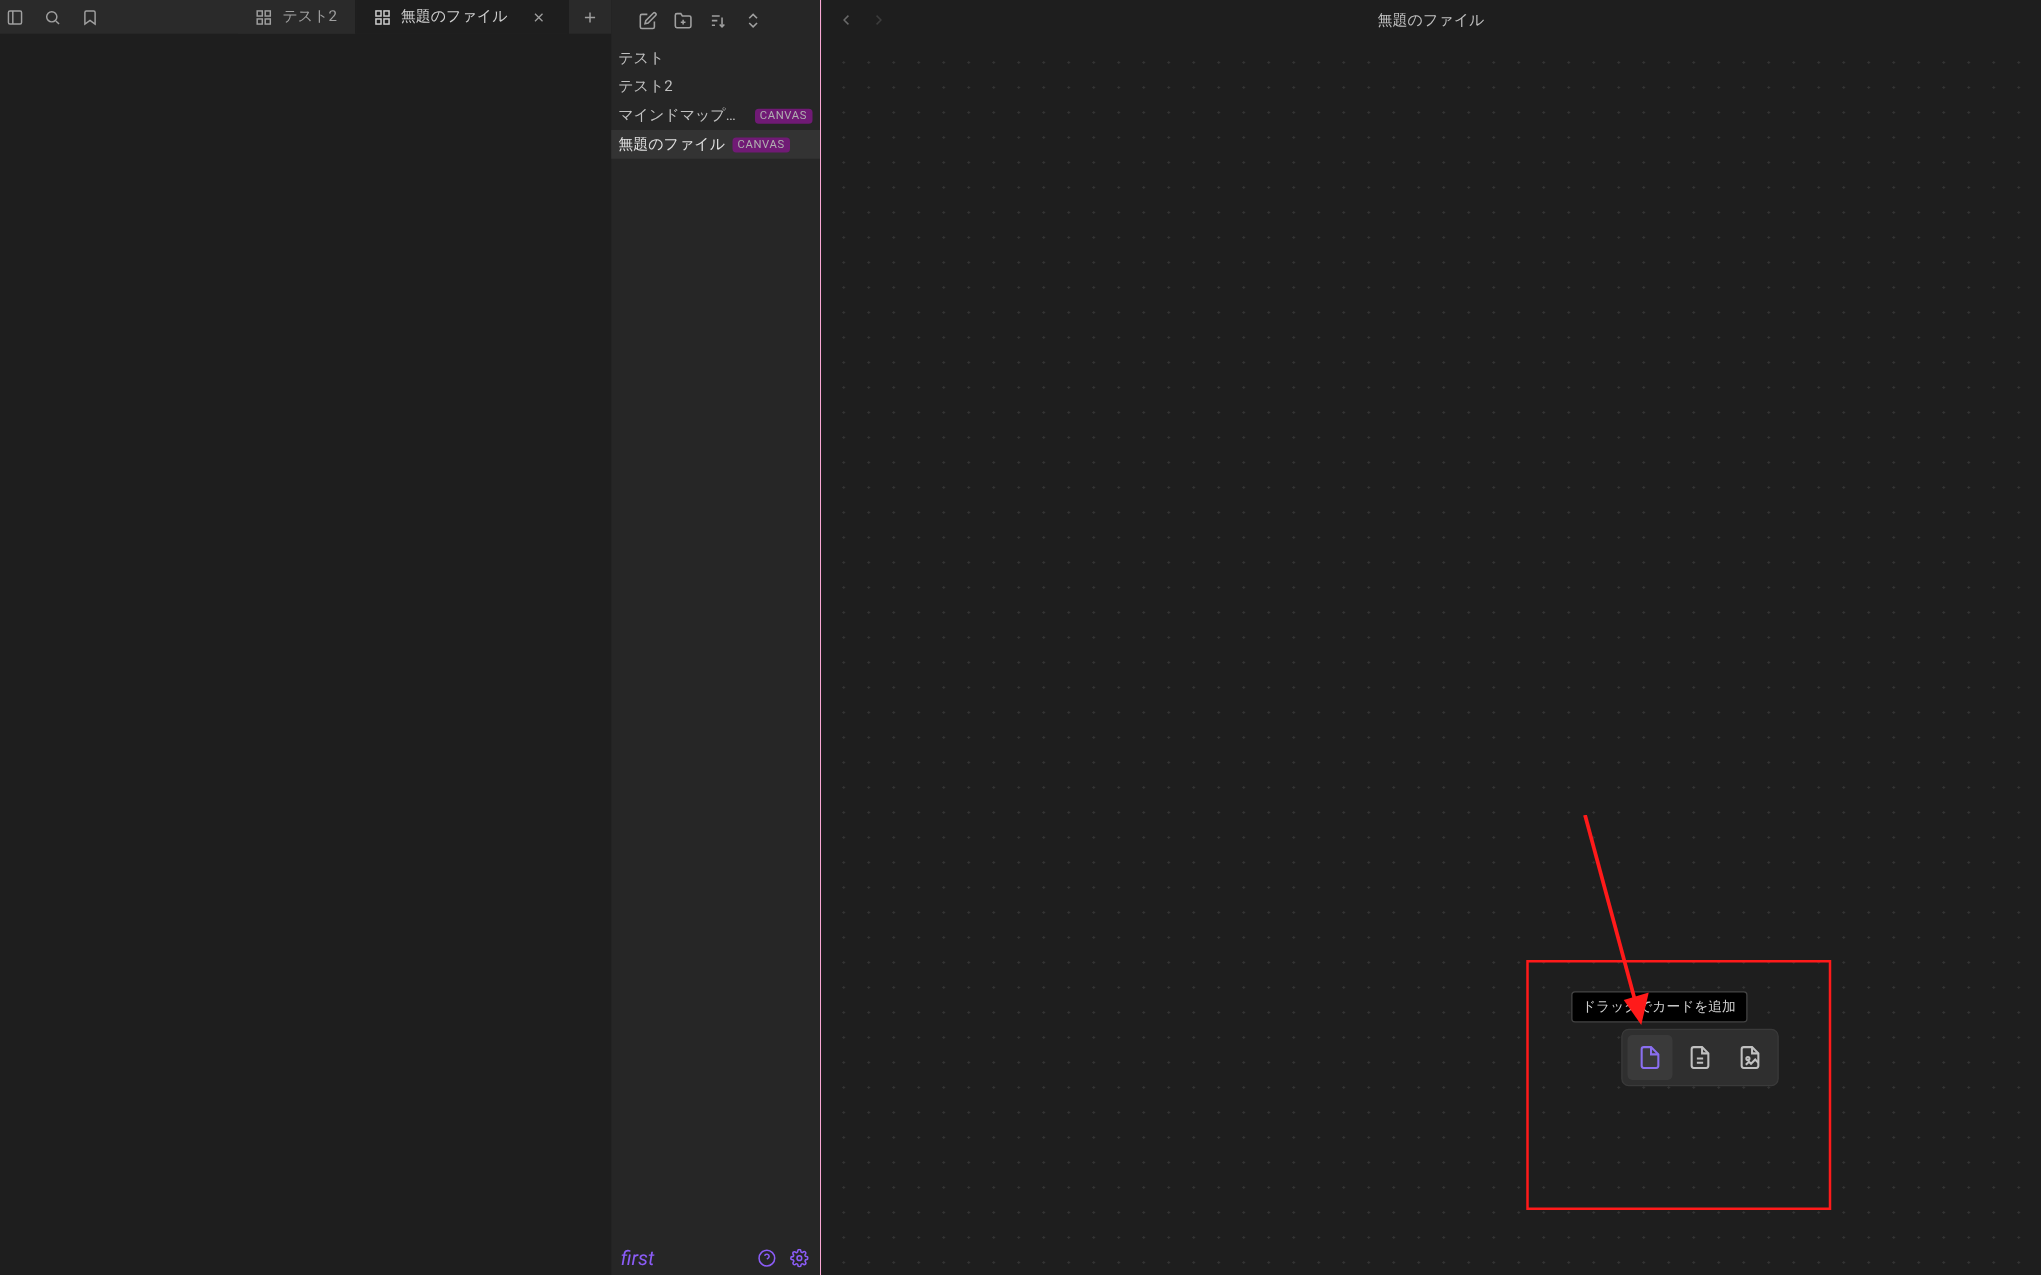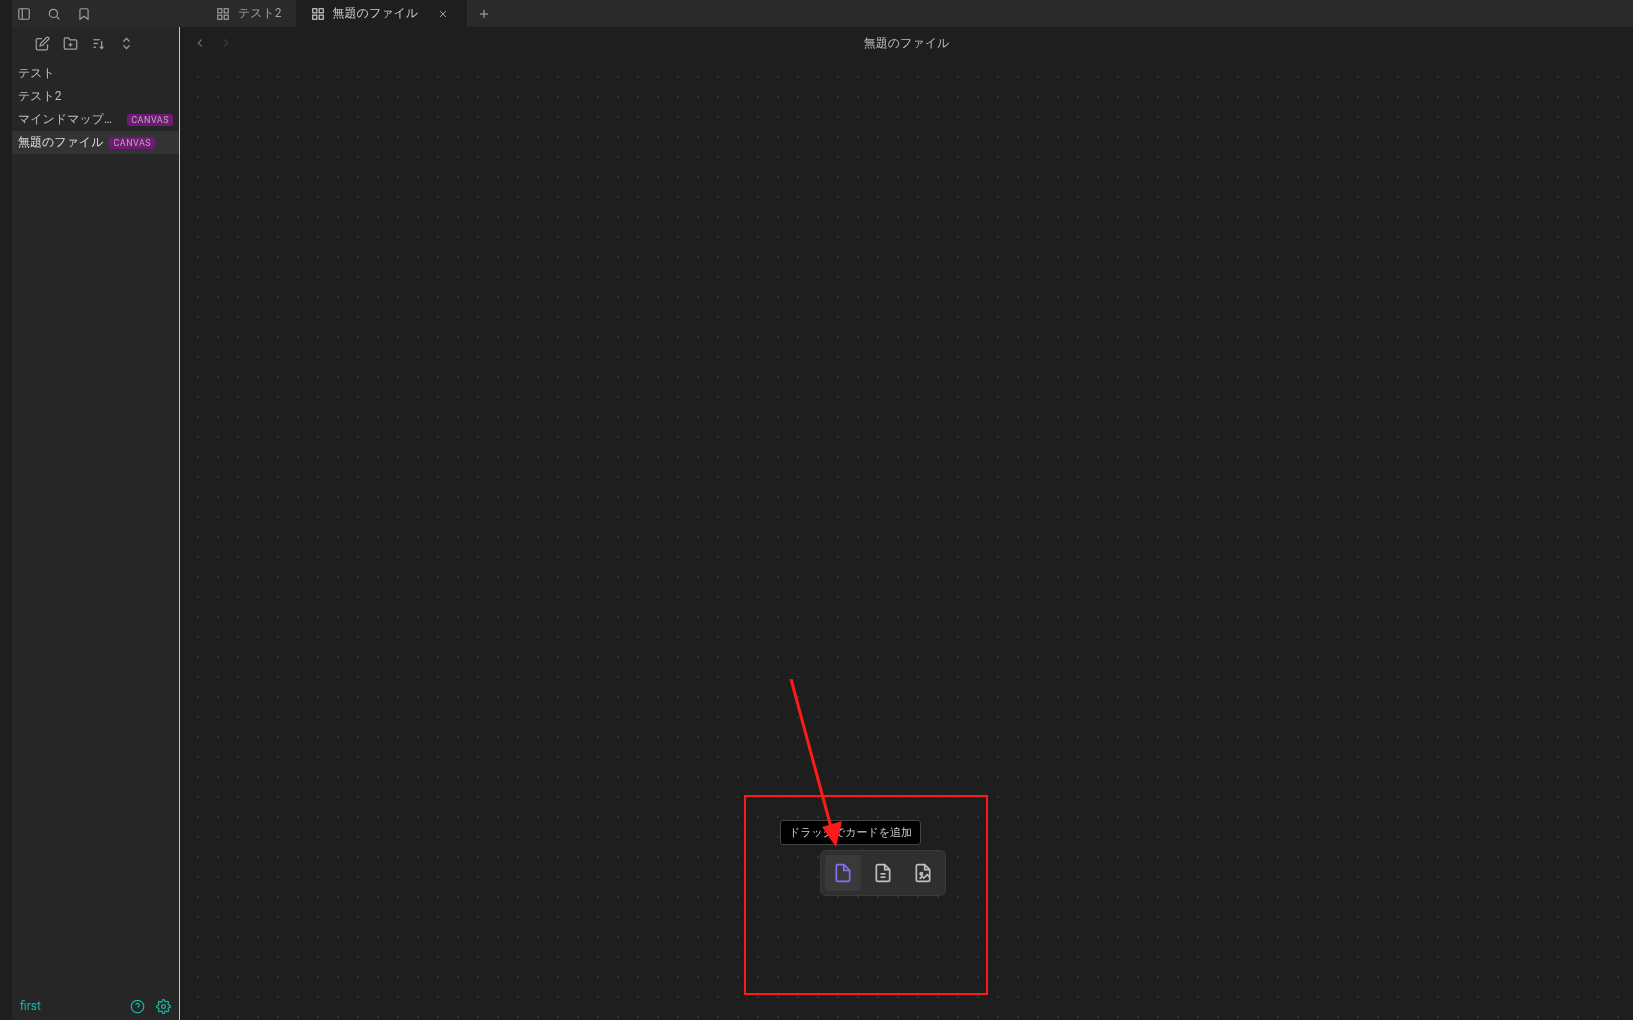--- a/index.html
+++ b/index.html
@@ -1,36 +1,36 @@
 <!DOCTYPE html>
 <html><head>
 <meta charset="utf-8">
 <style>
 * { margin: 0; padding: 0; box-sizing: border-box; }
 html, body { width: 1633px; height: 1020px; overflow: hidden; font-family: -apple-system, BlinkMacSystemFont, "Segoe UI", Roboto, sans-serif; background: #1e1e1e; color: #cccccc; }
-.app { display: flex; flex-direction: column; height: 100%; padding-left: 12px; }
+.app { display: flex; flex-direction: row; height: 100%; }
 .top-bar { height: 27px; background: #2a2a2a; display: flex; align-items: center; }
 .top-icons { display: flex; align-items: center; gap: 14px; padding-left: 4px; }
 .top-icon { width: 16px; height: 16px; display: flex; align-items: center; justify-content: center; cursor: pointer; color: #a0a0a0; }
 .tab-strip { display: flex; margin-left: 110px; height: 100%; }
 .tab { display: flex; align-items: center; gap: 8px; padding: 0 14px; font-size: 12px; color: #a0a0a0; cursor: pointer; height: 100%; background: #2a2a2a; border-right: 1px solid #1e1e1e; }
 .tab.active { background: #1e1e1e; color: #d0d0d0; }
 .tab .tab-icon { display: flex; align-items: center; }
 .tab .close { width: 14px; height: 14px; display: flex; align-items: center; justify-content: center; margin-left: 10px; color: #a0a0a0; }
 .tab.new-tab { padding: 0 10px; background: transparent; border: none; }
 .body { flex: 1; display: flex; min-height: 0; }
 .sidebar { width: 168px; background: #262626; display: flex; flex-direction: column; border-right: 1px solid #f9a8d4; }
 .sidebar-toolbar { height: 33px; display: flex; align-items: center; justify-content: flex-start; gap: 12px; padding-left: 22px; }
 .sidebar-toolbar .tool { width: 16px; height: 16px; display: flex; align-items: center; justify-content: center; cursor: pointer; color: #a0a0a0; }
 .file-list { flex: 1; padding-top: 2px; }
 .file-item { height: 23px; display: flex; align-items: center; padding: 0 6px; font-size: 12px; color: #c0c0c0; cursor: pointer; gap: 6px; }
 .file-item .name { white-space: nowrap; overflow: hidden; text-overflow: ellipsis; flex-shrink: 1; min-width: 0; }
 .file-item.active { background: #333333; color: #e0e0e0; }
 .badge { font-size: 9px; background: #701a75; color: #b0b0b0; padding: 1px 4px; border-radius: 3px; letter-spacing: 0.5px; flex-shrink: 0; }
-.sidebar-footer { height: 28px; display: flex; align-items: center; padding: 0 8px; gap: 10px; font-size: 12px; color: #14b8a6; }
+.sidebar-footer { height: 28px; display: flex; align-items: center; padding: 0 8px; gap: 10px; font-size: 16px; color: #8b5cf6; font-style: italic; }
 .sidebar-footer .vault { flex: 1; }
 .sidebar-footer .fi { width: 16px; height: 16px; display: flex; align-items: center; justify-content: center; cursor: pointer; }
 .main { flex: 1; display: flex; flex-direction: column; background: #1e1e1e; position: relative; }
 .main-header { height: 32px; display: flex; align-items: center; position: relative; padding: 0 12px; }
 .nav-arrows { display: flex; gap: 10px; }
 .nav-arrow { width: 16px; height: 16px; display: flex; align-items: center; justify-content: center; color: #6a6a6a; cursor: pointer; }
 .main-title { position: absolute; left: 50%; transform: translateX(-50%); font-size: 12px; color: #c0c0c0; }
 .canvas-area { flex: 1; position: relative; background: #1e1e1e; }
 .dot-grid { position: absolute; inset: 0; background-image: radial-gradient(circle, #333333 1px, transparent 1px); background-size: 20px 20px; background-position: 8px 8px; }
 .tooltip { position: absolute; background: #000000; color: #d0d0d0; font-size: 11px; padding: 4px 8px; border-radius: 3px; white-space: nowrap; border: 1px solid #444; }

